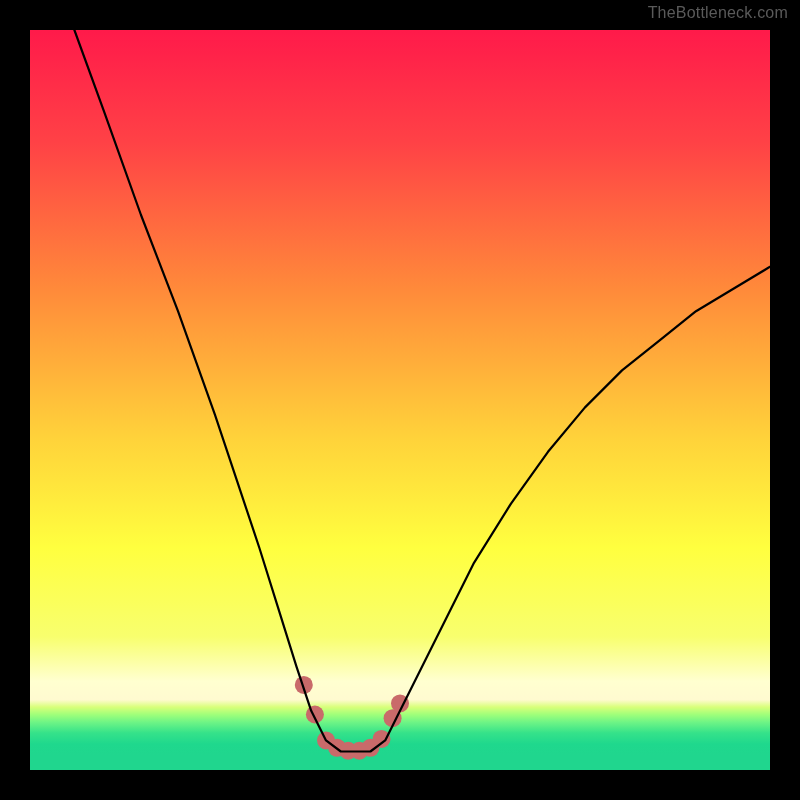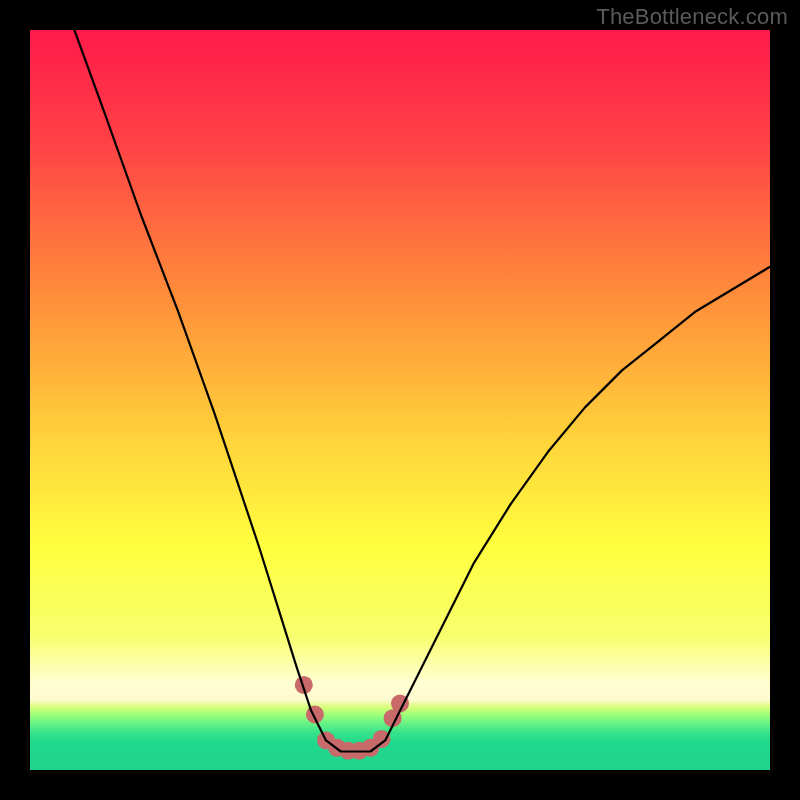--- a/index.html
+++ b/index.html
@@ -27,21 +27,21 @@
   }
   .gradient-bg {
     position: absolute;
     inset: 0;
   }
   .watermark {
     position: absolute;
     top: 4px;
     right: 12px;
     color: #5a5a5a;
-    font-size: 22px;
+    font-size: 16px;
     font-weight: 500;
     letter-spacing: 0.2px;
   }
   svg.curve {
     position: absolute;
     inset: 0;
   }
 </style>
 </head>
 <body>

